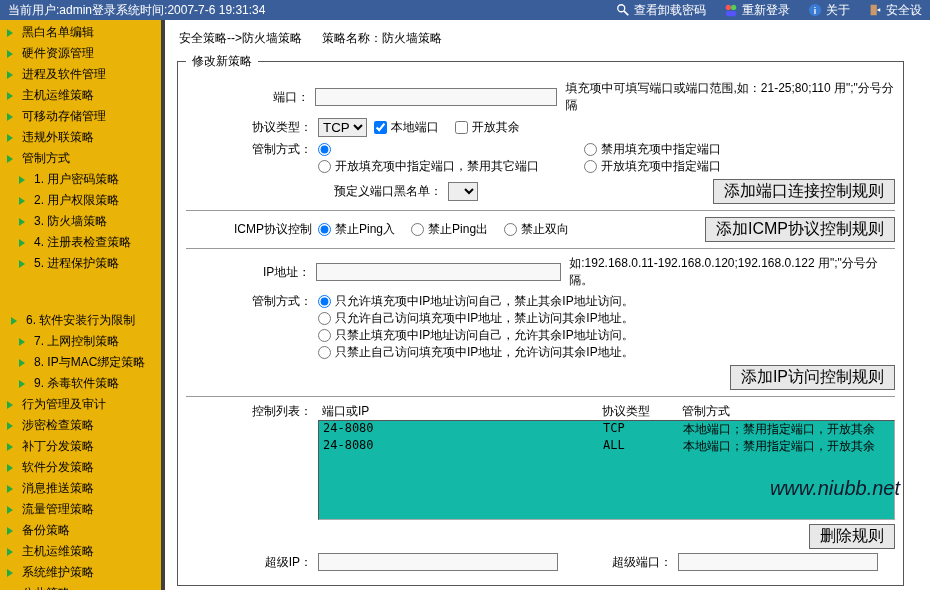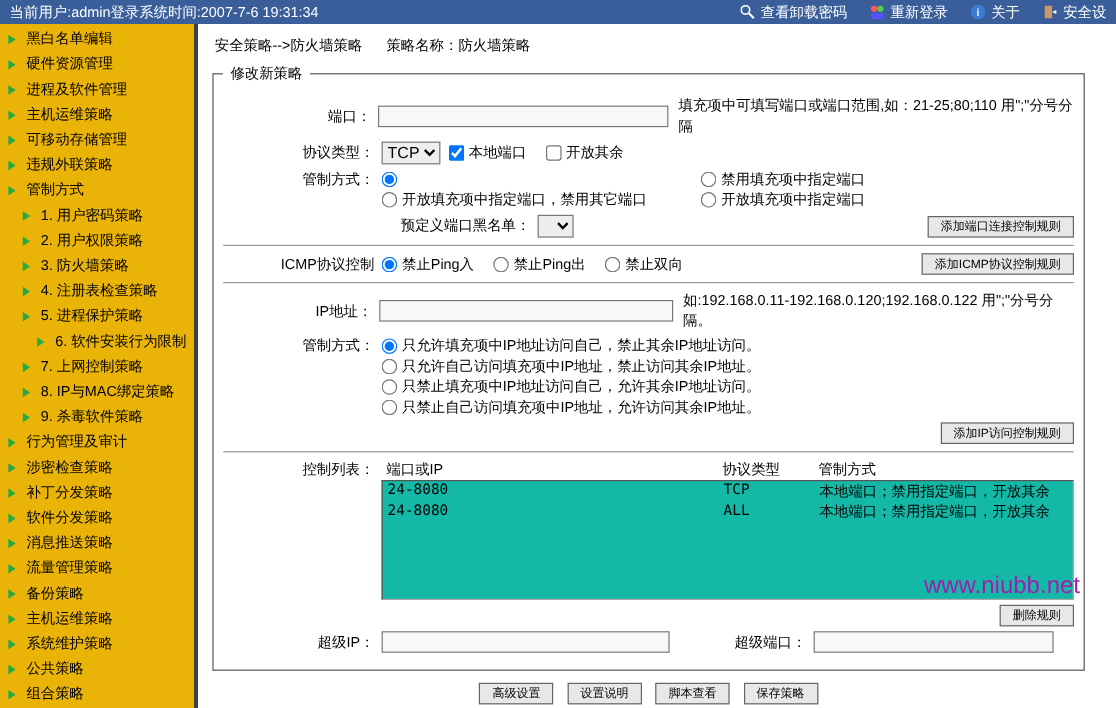--- a/index.html
+++ b/index.html
@@ -17,32 +17,32 @@
 .crumb { padding: 0 0 4px 8px; }
 fieldset { border: 1px solid #555; margin: 2px 6px 0 6px; padding: 6px 8px 10px 8px; }
 legend { padding: 0 6px; }
 .row { display: flex; align-items: center; margin: 4px 0; }
 .lbl { width: 90px; text-align: right; padding-right: 6px; margin-left: 42px; }
 .txt { border: 1px solid #7a7a7a; height: 18px; background: #f8f8f8; }
 .hint { margin-left: 8px; color: #000; }
 .radset { display: flex; flex-wrap: wrap; gap: 0; flex: 1; }
 .rad { margin-right: 16px; display: inline-flex; align-items: center; }
 .rad input { margin-right: 4px; }
-.btn { border: 1px solid #666; background: #e8e8e8; padding: 1px 10px; cursor: pointer; font-size: 10px; font-family: inherit; }
+.btn { border: 1px solid #666; background: #e8e8e8; padding: 1px 10px; cursor: pointer; font-size: 16px; font-family: inherit; }
 .btn-right { margin-left: auto; }
 .listbox { border: 1px inset #aaa; background: #14b8a6; height: 100px; width: 100%; font-family: monospace, "宋体"; font-size: 12px; overflow: auto; }
 .listhead { display: flex; padding: 0 4px; }
 .listrow { display: flex; padding: 0 4px; }
 .col1 { width: 280px; }
 .col2 { width: 80px; }
 .col3 { flex: 1; }
 .foot-btns { text-align: center; margin-top: 10px; }
 .foot-btns .btn { margin: 0 4px; }
 select { border: 1px solid #7a7a7a; background: #eee; }
-.wm { position: absolute; right: 30px; bottom: 90px; font-size: 20px; color: #a21caf; pointer-events: none; }
+.wm { position: absolute; right: 30px; bottom: 90px; font-size: 20px; color: #0f172a; font-style: italic; pointer-events: none; }
 </style>
 </head>
 <body>
 
 <div class="topbar">
   <span class="left">
     <span>当前用户:</span><span>admin</span>
   </span>
   <span class="left2">
     <span>登录系统时间:</span><span>2007-7-6 19:31:34</span>
@@ -147,21 +147,21 @@
             <path d="M1 1 L7 5 L1 9 Z" fill="#2a4"></path>
           </svg>
           <span>4. 注册表检查策略</span>
         </div>
         <div class="s-item" style="padding-left: 18px;">
           <svg class="dot" viewBox="0 0 10 10">
             <path d="M1 1 L7 5 L1 9 Z" fill="#2a4"></path>
           </svg>
           <span>5. 进程保护策略</span>
         </div>
-        <div class="s-item" style="padding-left: 30px;">
+        <div class="s-item" style="padding-left: 10px; margin-top: 36px;">
           <svg class="dot" viewBox="0 0 10 10">
             <path d="M1 1 L7 5 L1 9 Z" fill="#2a4"></path>
           </svg>
           <span>6. 软件安装行为限制</span>
         </div>
         <div class="s-item" style="padding-left: 18px;">
           <svg class="dot" viewBox="0 0 10 10">
             <path d="M1 1 L7 5 L1 9 Z" fill="#2a4"></path>
           </svg>
           <span>7. 上网控制策略</span>

